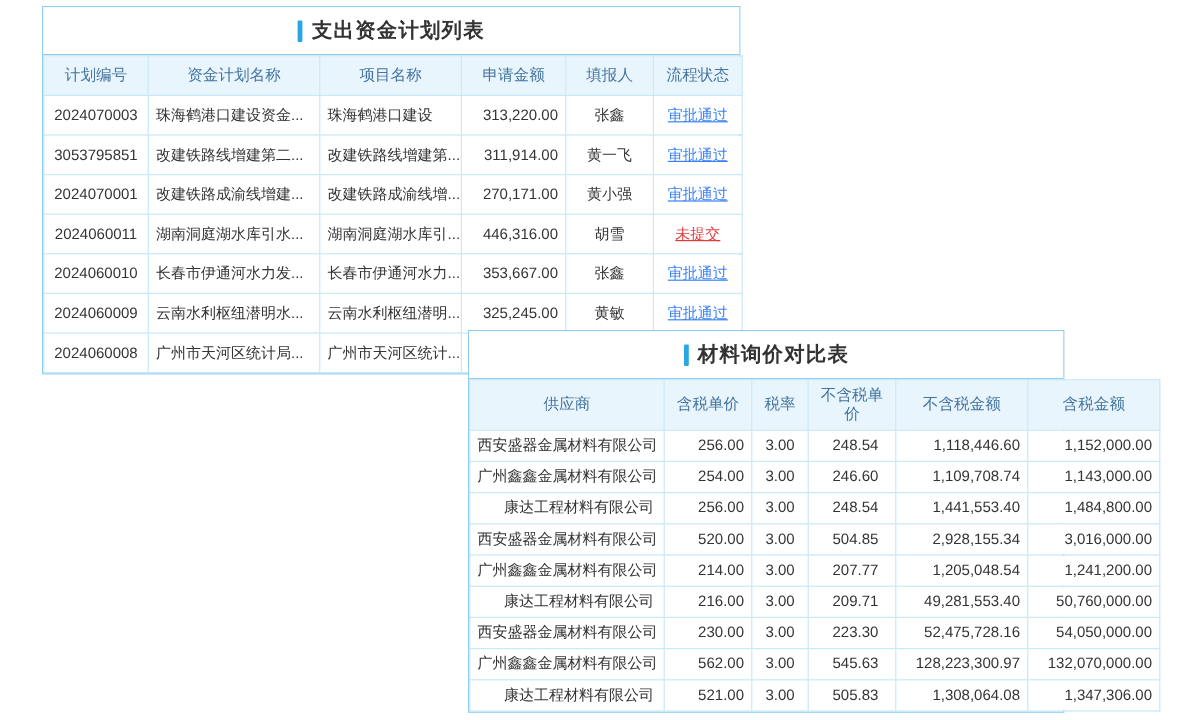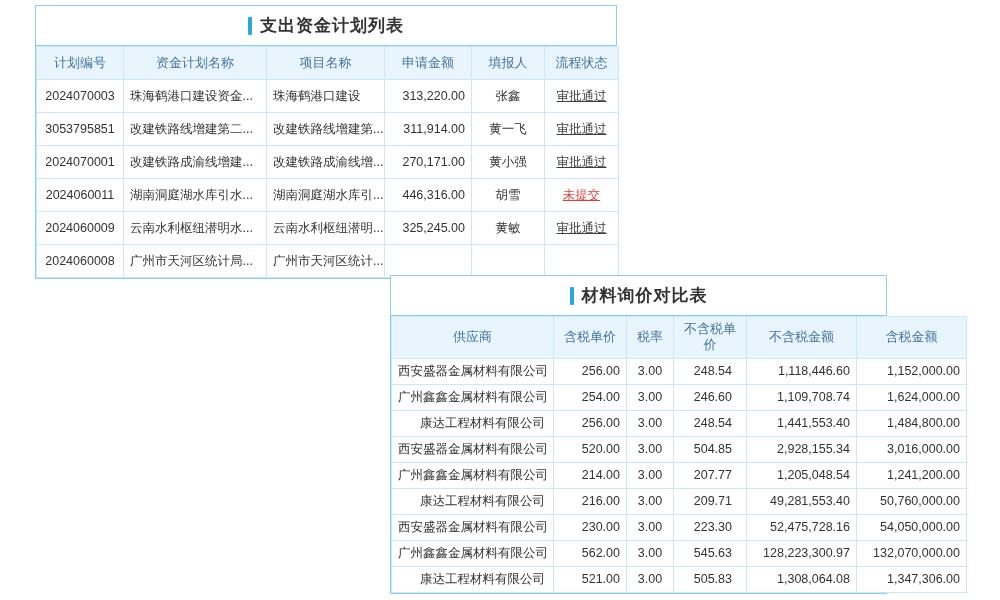--- a/index.html
+++ b/index.html
@@ -19,21 +19,21 @@
   table.grid { width: 100%; border-collapse: collapse; table-layout: fixed; }
   .grid th { background: #e9f5fd; color: #44749f; font-weight: 400; font-size: 13px; border: 1px solid #c9e8f8; padding: 4px 6px; text-align: center; line-height: 1.25; }
   .grid td { border: 1px solid #c9e8f8; font-size: 12.5px; color: #333; padding: 0 6px; white-space: nowrap; overflow: hidden; background: #fff; }
 
   .panel-expense .grid th { height: 33px; }
   .panel-expense .grid td { height: 33px; }
   .panel-material .grid th { height: 37px; }
   .panel-material .grid td { height: 26px; }
 
   .link { color: #2b7fb5; cursor: pointer; }
-  td.approved { color: #404040; text-decoration: underline; }
+  td.approved { color: #3b82f6; text-decoration: underline; }
   td.unsubmitted { color: #e03c3c; text-decoration: underline; }
 
   
   .panel-expense td:nth-child(1) { text-align: center; }
   .panel-expense td:nth-child(2), .panel-expense td:nth-child(3) { text-align: left; }
   .panel-expense td:nth-child(4) { text-align: right; }
   .panel-expense td:nth-child(5), .panel-expense td:nth-child(6) { text-align: center; }
 
   
   .panel-material td { text-align: right; }
@@ -97,20 +97,28 @@
           </tr>
           <tr>
             <td class="link">2024060011</td>
             <td class="link">湖南洞庭湖水库引水...</td>
             <td class="link">湖南洞庭湖水库引...</td>
             <td>446,316.00</td>
             <td class="link">胡雪</td>
             <td class="link unsubmitted">未提交</td>
           </tr>
           <tr>
+            <td class="link">2024060010</td>
+            <td class="link">长春市伊通河水力发...</td>
+            <td class="link">长春市伊通河水力...</td>
+            <td>353,667.00</td>
+            <td class="link">张鑫</td>
+            <td class="link approved">审批通过</td>
+          </tr>
+          <tr>
             <td class="link">2024060009</td>
             <td class="link">云南水利枢纽潜明水...</td>
             <td class="link">云南水利枢纽潜明...</td>
             <td>325,245.00</td>
             <td class="link">黄敏</td>
             <td class="link approved">审批通过</td>
           </tr>
           <tr>
             <td class="link">2024060008</td>
             <td class="link">广州市天河区统计局...</td>
@@ -155,21 +163,21 @@
             <td>248.54</td>
             <td>1,118,446.60</td>
             <td>1,152,000.00</td>
           </tr>
           <tr>
             <td class="link">广州鑫鑫金属材料有限公司</td>
             <td>254.00</td>
             <td>3.00</td>
             <td>246.60</td>
             <td>1,109,708.74</td>
-            <td>1,624,000.00</td>
+            <td>1,143,000.00</td>
           </tr>
           <tr>
             <td class="link">康达工程材料有限公司</td>
             <td>256.00</td>
             <td>3.00</td>
             <td>248.54</td>
             <td>1,441,553.40</td>
             <td>1,484,800.00</td>
           </tr>
           <tr>

